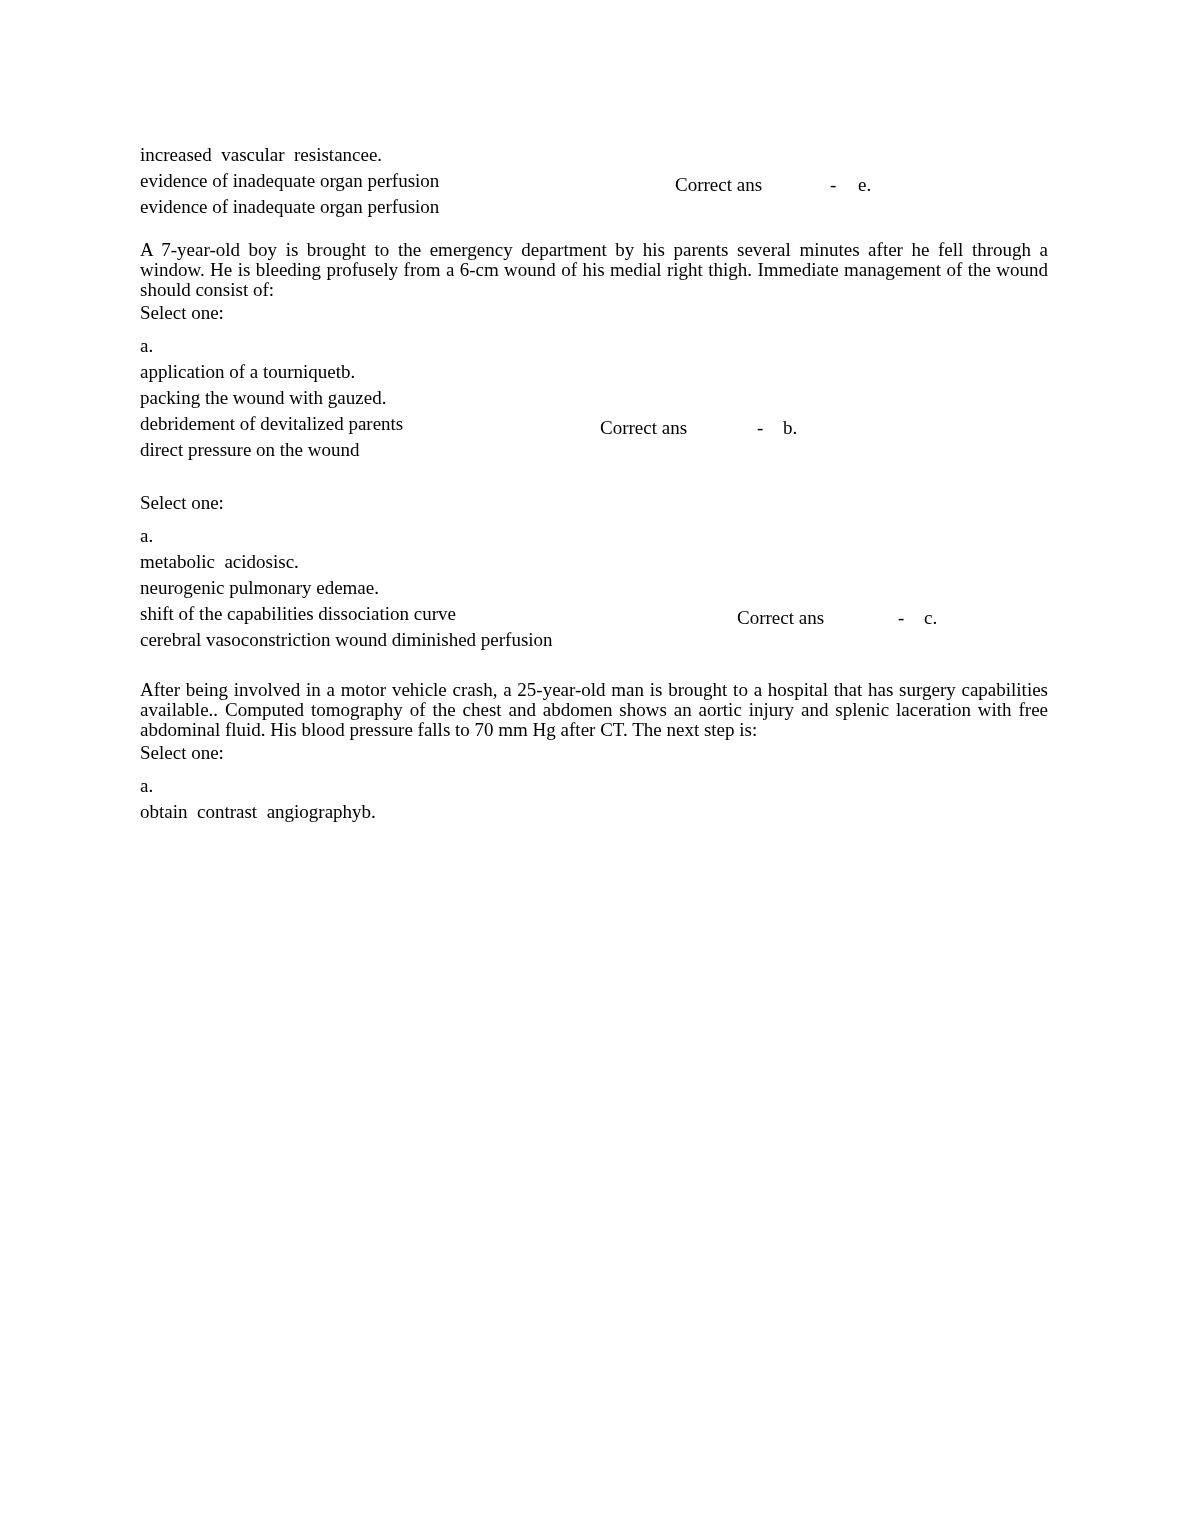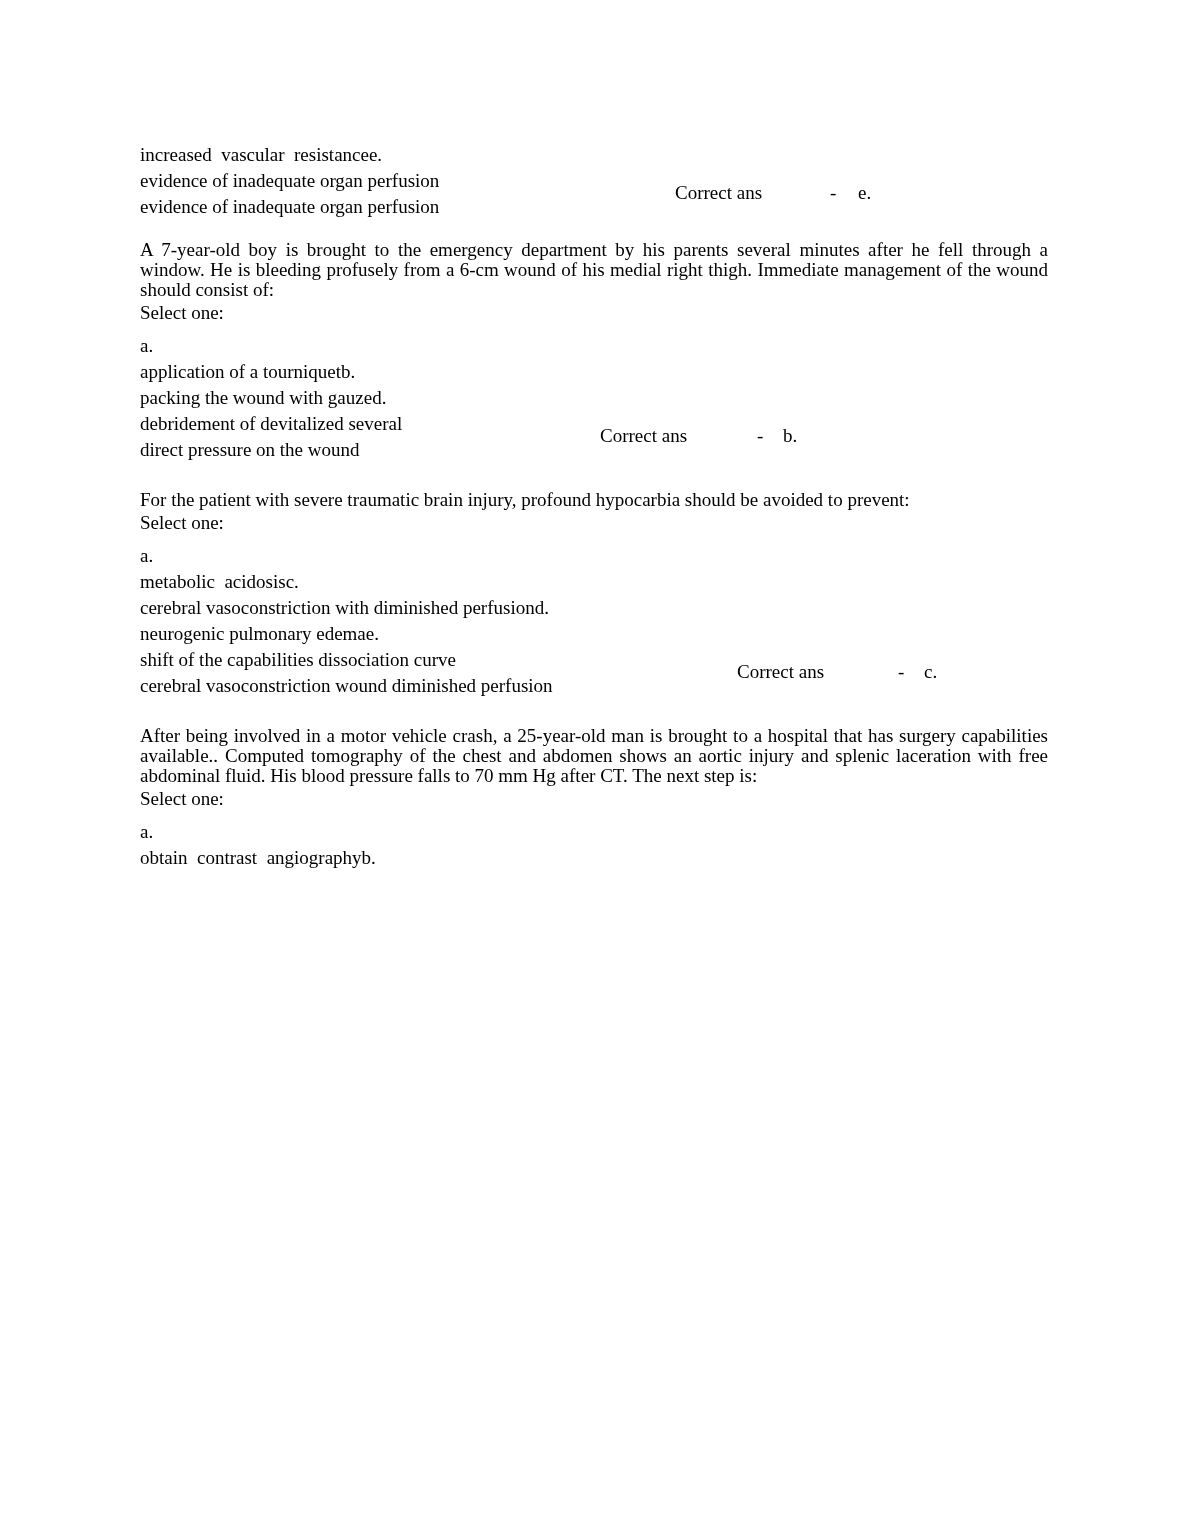--- a/index.html
+++ b/index.html
@@ -27,21 +27,21 @@
   .stem {
     line-height: 20px;
     text-align: justify;
   }
   .answer-line {
     position: relative;
     line-height: 26px;
   }
   .abs {
     position: absolute;
-    top: 12px;
+    top: 4px;
     line-height: 26px;
   }
   .prefix-line { margin-top: 7px; }
 </style>
 </head>
 <body>
 
 <div class="page">
 
   <div class="block">
@@ -55,34 +55,32 @@
     <div class="line">evidence of inadequate organ perfusion</div>
   </div>
 
   <div class="question-block">
     <p class="stem">A 7-year-old boy is brought to the emergency department by his parents several minutes after he fell through a window. He is bleeding profusely from a 6-cm wound of his medial right thigh. Immediate management of the wound should consist of:</p>
     <div class="line">Select one:</div>
     <div class="line prefix-line">a.</div>
     <div class="line">application of a tourniquetb.</div>
     <div class="line">packing the wound with gauzed.</div>
     <div class="answer-line">
-      <span>debridement of devitalized several</span>
+      <span>debridement of devitalized parents</span>
       <span class="abs" style="left:460px">Correct ans</span>
       <span class="abs" style="left:617px">-</span>
       <span class="abs" style="left:643px">b.</span>
     </div>
     <div class="line">direct pressure on the wound</div>
   </div>
 
   <div class="question-block">
-    <p class="stem">For the patient with severe traumatic brain injury, profound hypocarbia should be avoided to prevent:</p>
     <div class="line">Select one:</div>
     <div class="line prefix-line">a.</div>
     <div class="line">metabolic  acidosisc.</div>
-    <div class="line">cerebral vasoconstriction with diminished perfusiond.</div>
     <div class="line">neurogenic pulmonary edemae.</div>
     <div class="answer-line">
       <span>shift of the capabilities dissociation curve</span>
       <span class="abs" style="left:597px">Correct ans</span>
       <span class="abs" style="left:758px">-</span>
       <span class="abs" style="left:784px">c.</span>
     </div>
     <div class="line">cerebral vasoconstriction wound diminished perfusion</div>
   </div>
 

